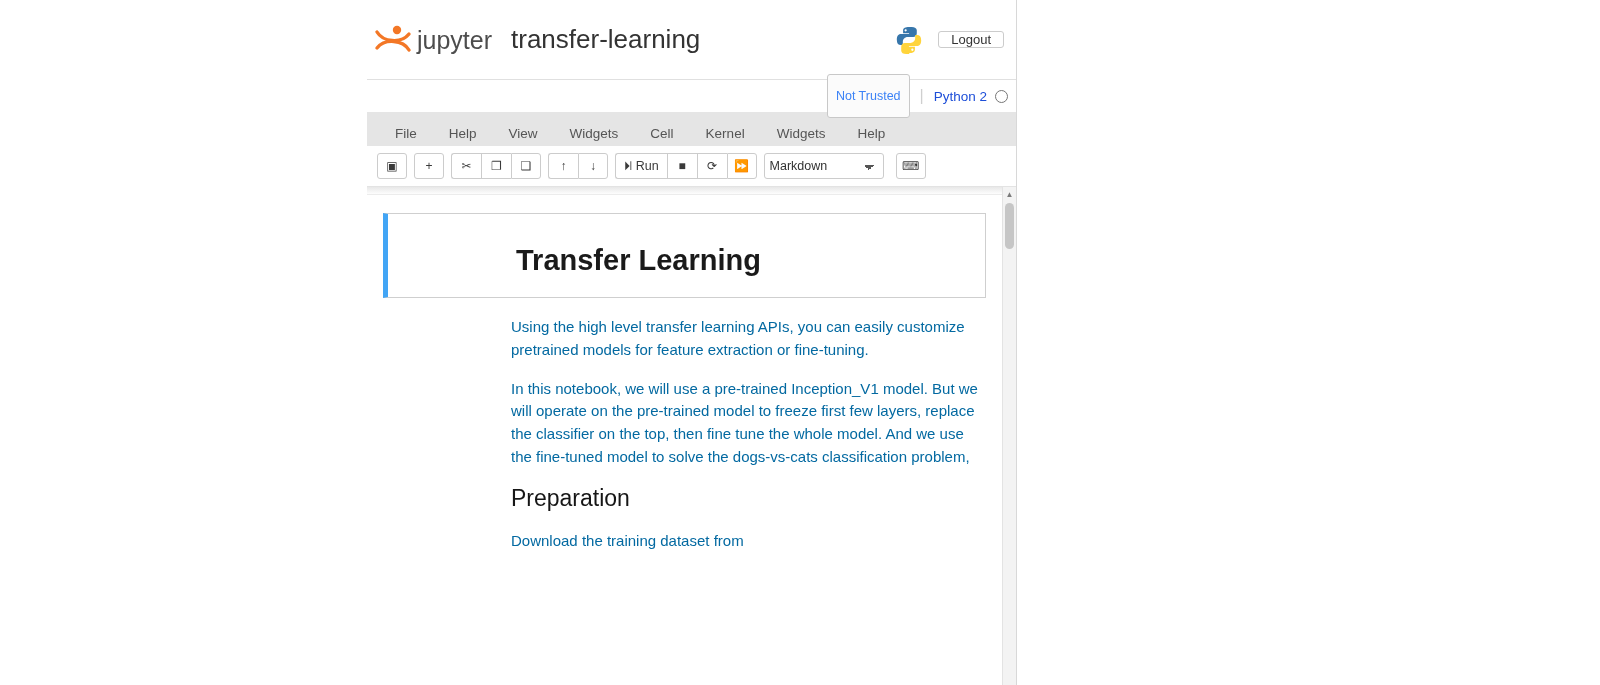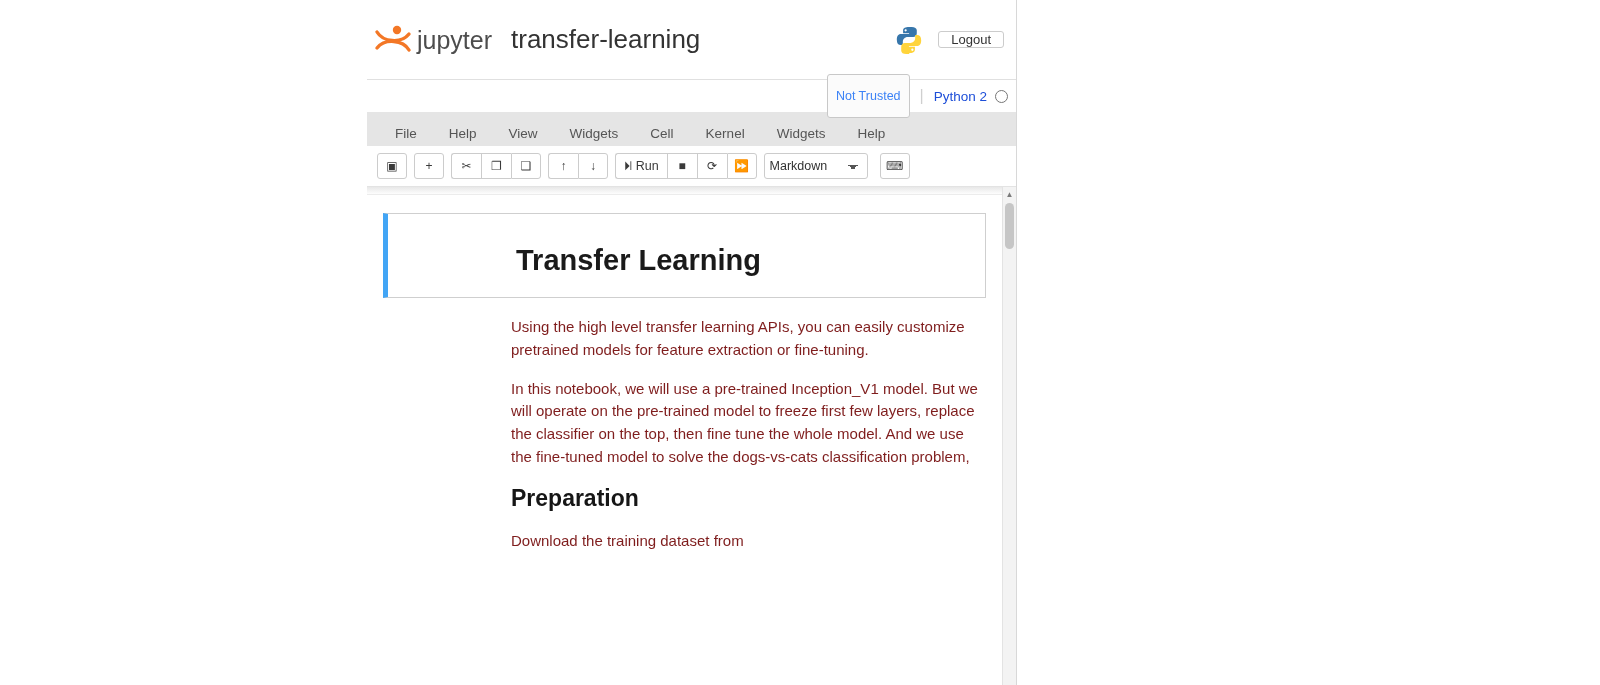--- a/index.html
+++ b/index.html
@@ -167,21 +167,21 @@
   }
   .tb-group .tb-btn { border-radius: 0; border-right-width: 0; }
   .tb-group .tb-btn:first-child { border-top-left-radius: 3px; border-bottom-left-radius: 3px; }
   .tb-group .tb-btn:last-child { border-top-right-radius: 3px; border-bottom-right-radius: 3px; border-right-width: 1px; }
 
   .tb-run { gap: 4px; padding: 0 8px; }
   .tb-run .lbl { font-size: 12.5px; }
 
   .cell-type-select {
     height: 26px;
-    width: 104px;
+    width: 120px;
     border: 1px solid #cccccc;
     border-radius: 3px;
     background: #ffffff;
     font-size: 12.5px;
     color: #333;
     font-family: "Liberation Sans", sans-serif;
     padding-left: 5px;
     margin-right: 12px;
     appearance: none;
     background-image: linear-gradient(45deg, transparent 50%, #555 50%), linear-gradient(135deg, #555 50%, transparent 50%);
@@ -230,28 +230,28 @@
     font-size: 29px;
     font-weight: bold;
     color: #1a1a1a;
     margin: 20px 0 6px 0;
     font-family: "Liberation Sans", sans-serif;
   }
 
   p.para {
     font-size: 15px;
     line-height: 1.52;
-    color: #7f1d1d;
+    color: #0369a1;
     margin: 0 0 16px 0;
     max-width: 470px;
   }
 
   h2.sec {
     font-size: 23px;
-    font-weight: bold;
+    font-weight: normal;
     color: #161616;
     margin: 15px 0 18px 0;
   }
 
   h3.subsec {
     font-size: 17px;
     font-weight: bold;
     color: #161616;
     margin: 26px 0 18px 0;
   }

